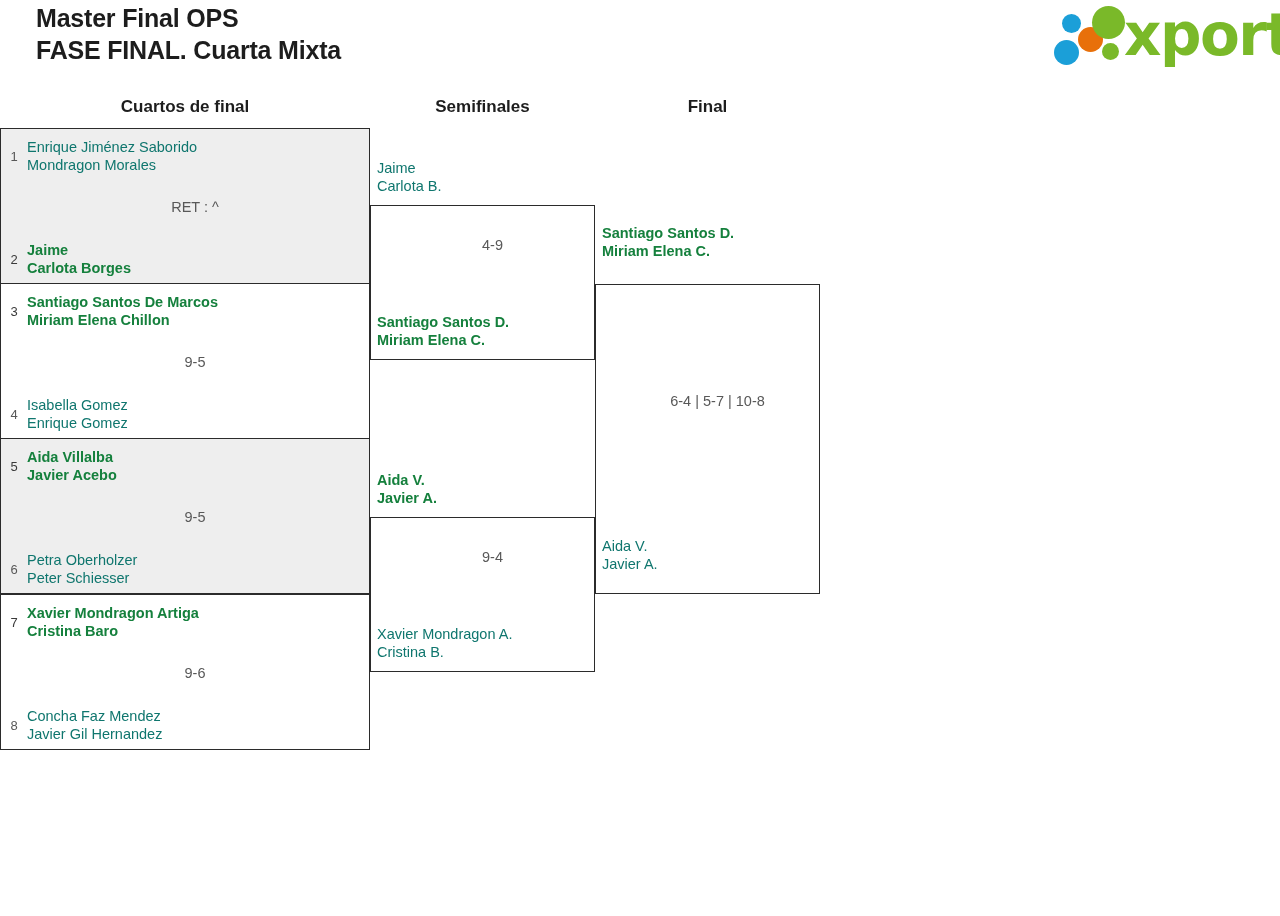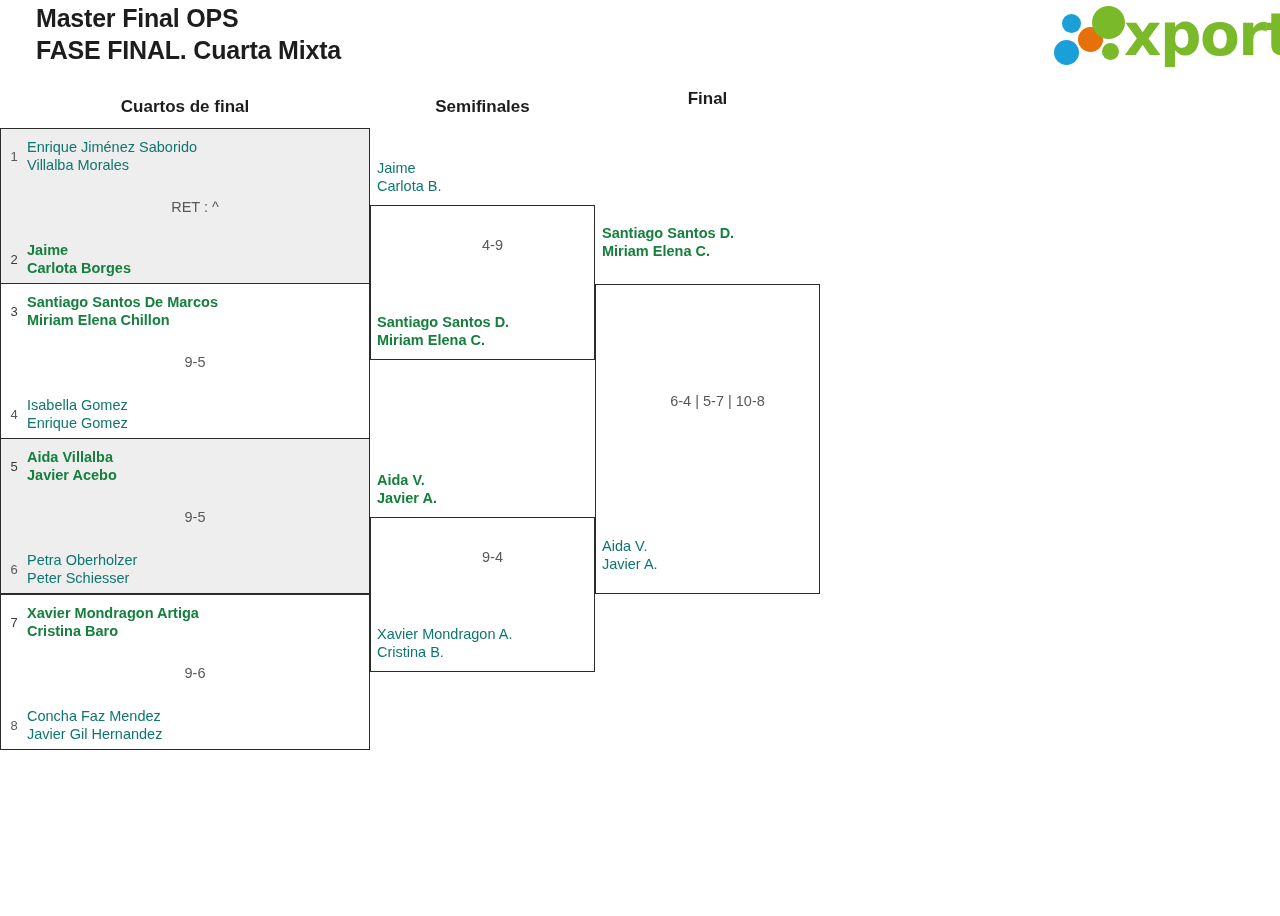--- a/index.html
+++ b/index.html
@@ -62,21 +62,21 @@
   .round-head {
     position: absolute;
     font-size: 17px;
     line-height: 22px;
     font-weight: 600;
     color: #1d1d1d;
     text-align: center;
   }
   .rh-qf { left: 0px;   top: 96px; width: 370px; }
   .rh-sf { left: 370px; top: 96px; width: 225px; }
-  .rh-f  { left: 595px; top: 88px; width: 225px; }
+  .rh-f  { left: 595px; top: 96px; width: 225px; }
 
   
   .match {
     position: absolute;
     box-sizing: border-box;
     border: 1px solid #2b2b2b;
     background: #ffffff;
   }
   .match.shaded { background: #eeeeee; }
 
@@ -162,21 +162,21 @@
 
 <div class="round-head rh-qf">Cuartos de final</div>
 <div class="round-head rh-sf">Semifinales</div>
 <div class="round-head rh-f">Final</div>
 
 <div class="match qf qf1 shaded">
   <div class="slot slot-top">
     <span class="seed">1</span>
     <span class="team">
       <span class="p">Enrique Jiménez Saborido</span>
-      <span class="p">Villalba Morales</span>
+      <span class="p">Mondragon Morales</span>
     </span>
   </div>
   <div class="score">RET : ^</div>
   <div class="slot slot-bot winner">
     <span class="seed">2</span>
     <span class="team">
       <span class="p">Jaime</span>
       <span class="p">Carlota Borges</span>
     </span>
   </div>

